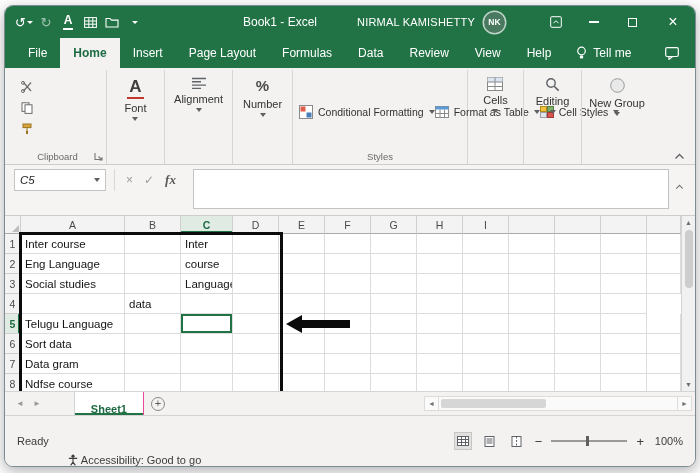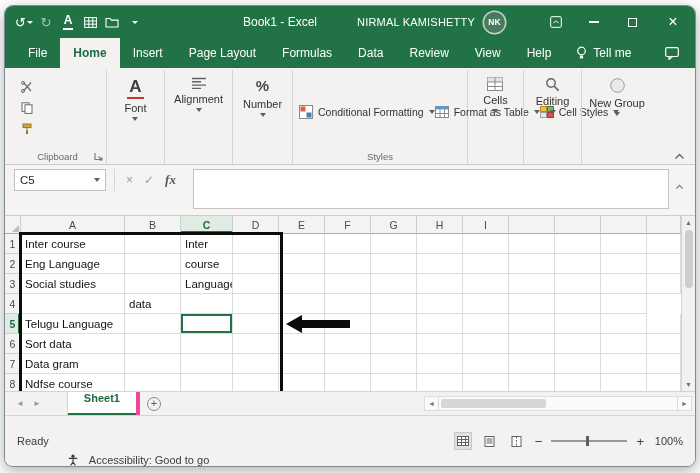--- a/index.html
+++ b/index.html
@@ -45,21 +45,21 @@
   .smallcol { display: flex; flex-direction: column; gap: 9px; padding: 6px 2px 0 6px; }
   .smallbtn { line-height: 0; }
   .font-a { font-size: 17px; font-weight: bold; color: #3f3f3f; border-bottom: 2px solid #c0392b; line-height: 1.15; padding: 0 2px; }
   .pct { font-size: 15px; color: #4a4a4a; font-weight: bold; line-height: 1.2; }
   .styles-group { flex-direction: row; padding-top: 7px; }
   .style-row { display: flex; align-items: center; gap: 5px; font-size: 10.5px; color: #333; white-space: nowrap; }
   .collapse-ribbon { position: absolute; right: 10px; bottom: 4px; line-height: 0; }
 
   
   .fbar { flex: 0 0 50px; background: #f5f4f3; border-bottom: 1px solid #cfcdcb; display: flex; align-items: flex-start; padding: 4px 6px 6px 9px; position: relative; }
-  .namebox { width: 92px; height: 22px; background: #fff; border: 1px solid #c3c3c3; display: flex; align-items: center; padding: 0 5px; font-size: 11.5px; color: #222; }
+  .namebox { width: 92px; height: 22px; background: #fff; border: 1px solid #c3c3c3; display: flex; align-items: center; padding: 0 5px; font-size: 11.5px; color: #222; font-style: italic; }
   .namebox .caret-down-g { margin-left: auto; }
   .fx-btns { display: flex; align-items: center; gap: 11px; height: 22px; padding: 0 11px; color: #9b9b9b; font-size: 12px; border-left: 1px solid #d8d6d4; margin-left: 8px; }
   .fx { font-style: italic; font-family: "Liberation Serif", "DejaVu Serif", serif; font-weight: bold; color: #5a5a5a; font-size: 13px; }
   .finput { flex: 1; height: 40px; background: #fff; border: 1px solid #c3c3c3; margin-left: 6px; }
   .fchevron { width: 20px; display: flex; justify-content: center; padding-top: 15px; }
 
   
   .grid-area { flex: 1; min-height: 0; display: flex; background: #fff; position: relative; }
   .grid { flex: 1; position: relative; overflow: hidden; background: #fff; }
   .grid-row { display: grid; }
@@ -82,34 +82,34 @@
   .arrow-body { position: absolute; left: 14px; top: 5px; width: 50px; height: 8px; background: #0b0b0b; }
 
   .vscroll { flex: 0 0 14px; background: #f1f1f1; border-left: 1px solid #d4d4d4; display: flex; flex-direction: column; align-items: center; padding: 3px 0; }
   .varrow { font-size: 7px; color: #6f6f6f; line-height: 1; }
   .vthumb { width: 8px; height: 58px; background: #cdcdcd; border-radius: 4px; margin-top: 4px; }
   .vspacer { flex: 1; }
 
   
   .sheetbar { flex: 0 0 24px; background: #f3f2f1; border-top: 1px solid #d4d4d4; display: flex; align-items: stretch; position: relative; font-size: 11px; }
   .sheet-nav { display: flex; align-items: center; gap: 9px; padding: 0 11px; color: #9a9a9a; font-size: 8px; }
-  .sheet-tab { margin-left: 15px; background: #fff; border-left: 1px solid #d4d4d4; border-right: 4px solid #ec4899;
-               box-shadow: inset 0 -2px 0 #217346; display: flex; align-items: flex-start; padding: 0 16px; color: #1e6b43; font-weight: bold; }
+  .sheet-tab { margin-left: 22px; background: #fff; border-left: 1px solid #d4d4d4; border-right: 1px solid #ec4899;
+               box-shadow: inset 0 -2px 0 #217346; display: flex; align-items: flex-end; padding: 0 16px; color: #1e6b43; font-weight: bold; }
   .add-sheet { width: 28px; display: flex; align-items: center; justify-content: center; }
   .add-circle { width: 14px; height: 14px; border: 1px solid #8a8a8a; border-radius: 50%; color: #5a5a5a; font-size: 11px; line-height: 1;
                 display: flex; align-items: center; justify-content: center; }
   .hscroll { position: absolute; right: 3px; top: 4px; bottom: 4px; width: 268px; display: flex; }
   .hbtn { width: 15px; display: flex; align-items: center; justify-content: center; font-size: 7px; color: #6f6f6f; background: #fafafa; border: 1px solid #dcdcdc; }
   .htrack { flex: 1; background: #fafafa; border-top: 1px solid #dcdcdc; border-bottom: 1px solid #dcdcdc; position: relative; }
   .hthumb { position: absolute; left: 2px; top: 2px; bottom: 2px; width: 105px; background: #d6d6d6; border-radius: 2px; }
 
   
   .statusbar { flex: 0 0 24px; background: #f3f2f1; border-top: 1px solid #d4d4d4; display: flex; align-items: center;
                font-size: 11px; color: #3b3b3b; padding: 0 12px; gap: 18px; }
-  .acc { display: flex; align-items: flex-start; gap: 10px; margin-top: 38px; }
+  .acc { display: flex; align-items: flex-start; gap: 2px; margin-top: 38px; }
   .sb-right { margin-left: auto; display: flex; align-items: center; gap: 9px; }
   .viewbtn { width: 18px; height: 18px; display: flex; align-items: center; justify-content: center; line-height: 0; }
   .viewbtn.active { background: #e2e0de; border: 1px solid #c8c6c4; }
   .zoomsign { font-size: 13px; color: #3b3b3b; }
   .zoom-track { width: 76px; height: 2px; background: #9a9a9a; position: relative; }
   .zoom-thumb { position: absolute; left: 35px; top: -4px; width: 3px; height: 10px; background: #5f5f5f; }
   .zoom-val { min-width: 30px; text-align: right; }
 </style>
 </head>
 <body>

